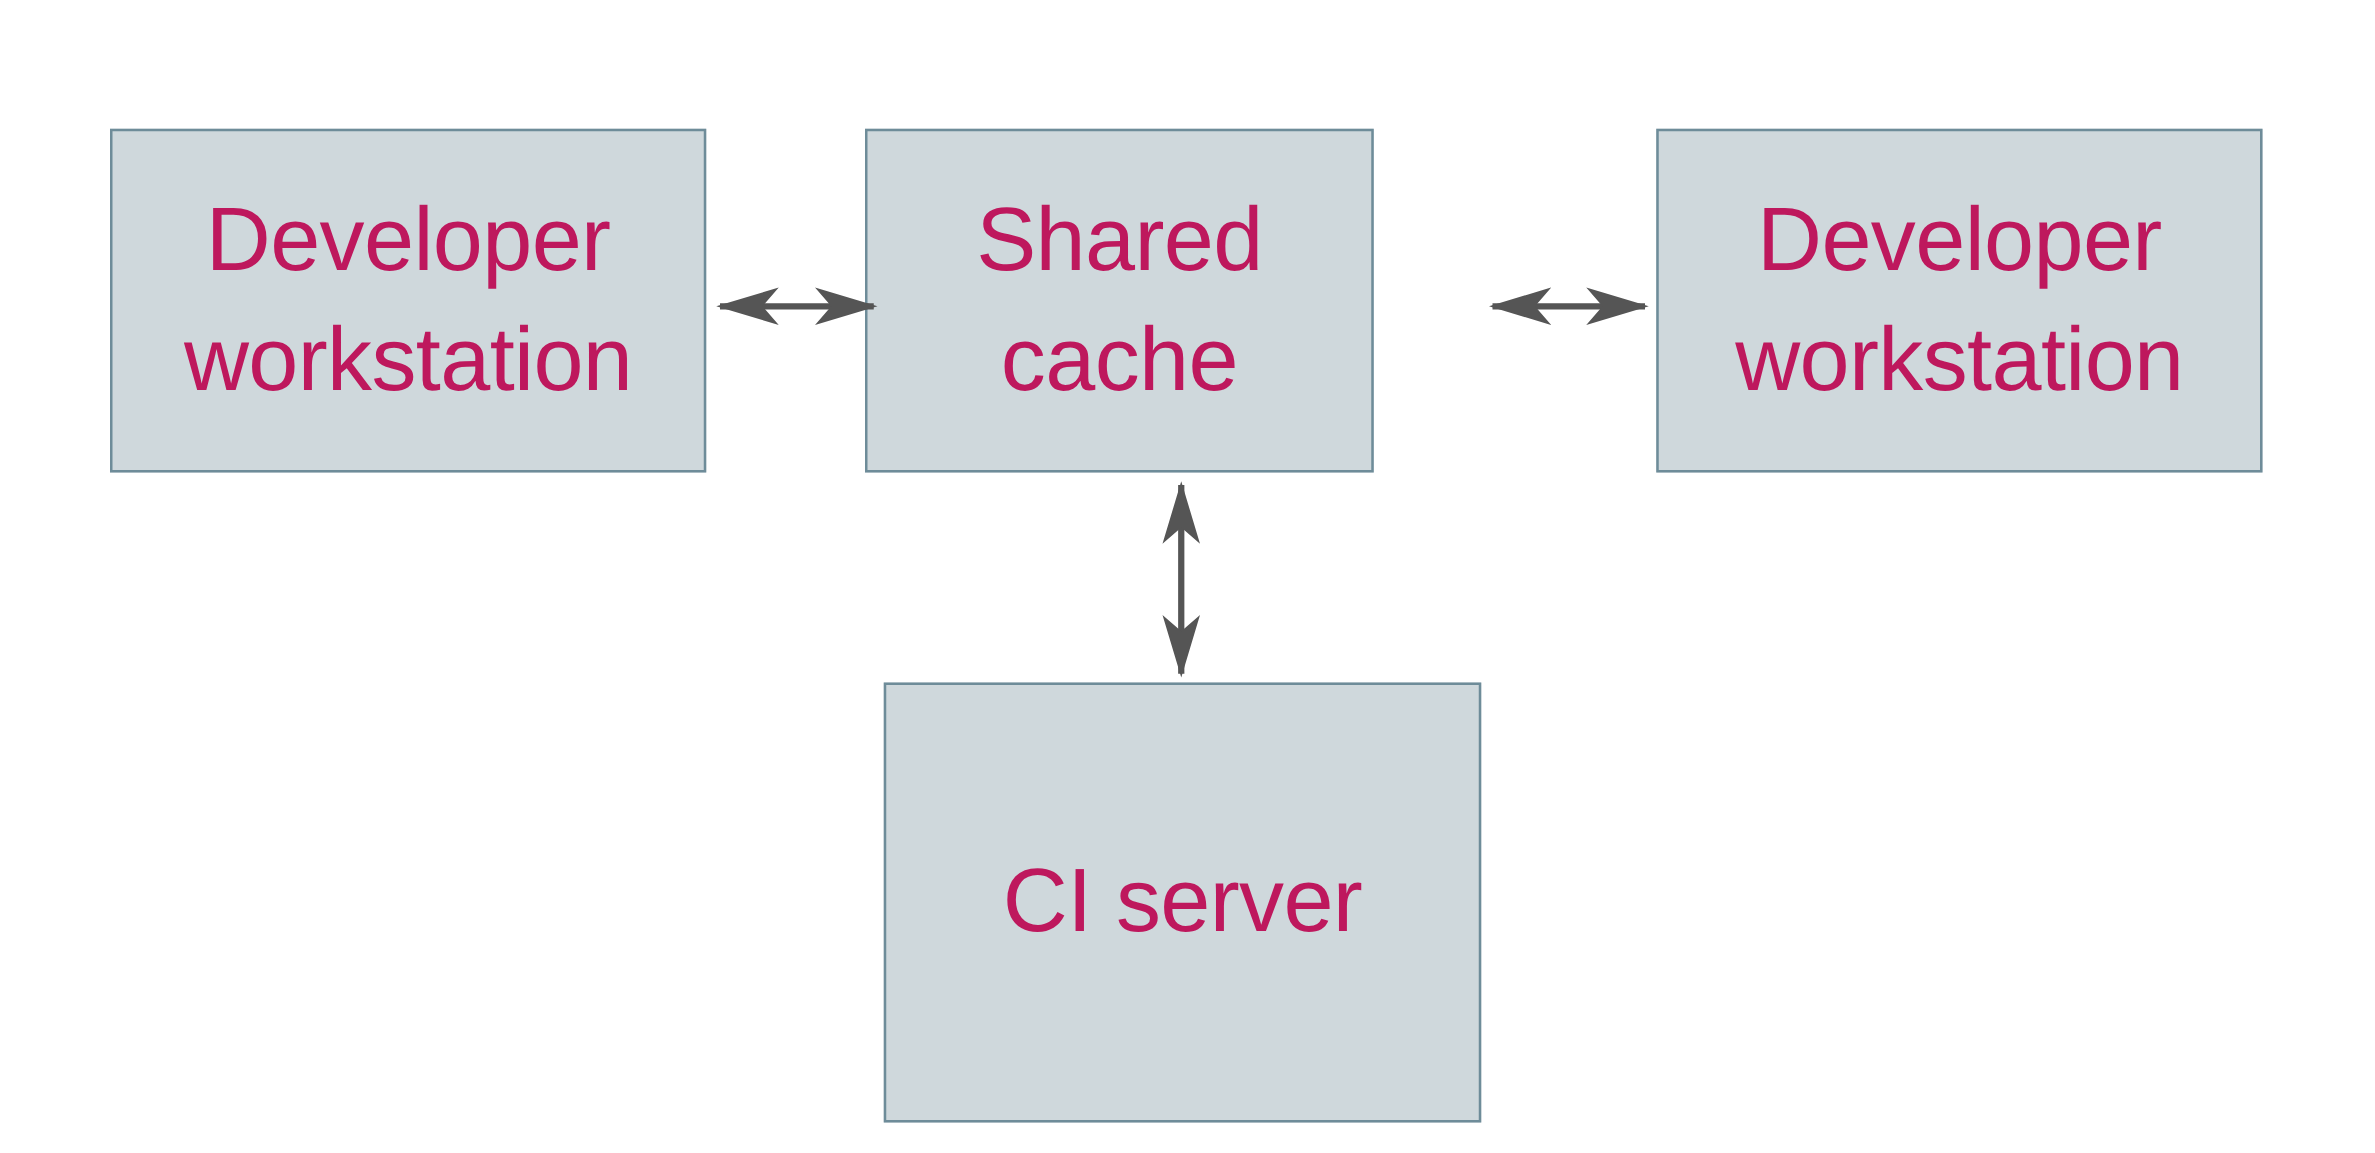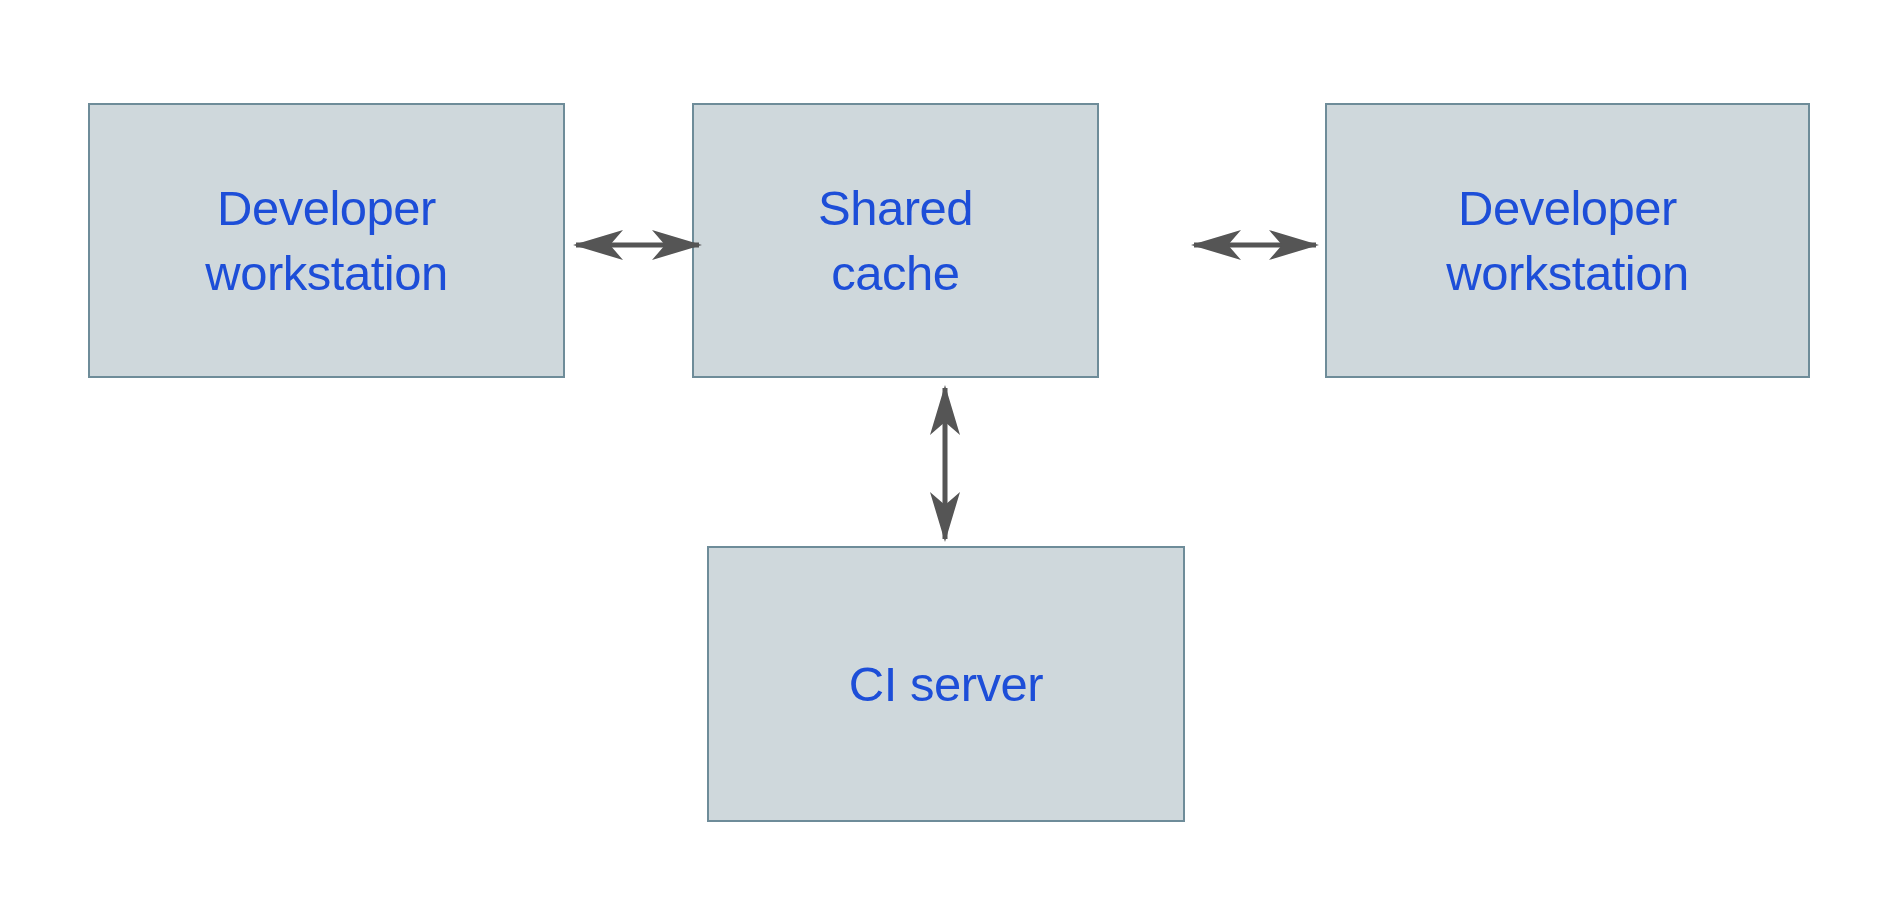--- a/index.html
+++ b/index.html
@@ -23,33 +23,33 @@
     box-sizing: border-box;
     background: #CFD8DC;
     border: 2px solid #6E8C99;
     display: flex;
     align-items: center;
     justify-content: center;
     text-align: center;
   }
   .node-label {
     font-family: "Liberation Sans", sans-serif;
-    font-size: 49px;
+    font-size: 72px;
     line-height: 1.32;
-    color: #1d4ed8;
+    color: #be185d;
     font-weight: 400;
     letter-spacing: -0.5px;
     white-space: pre-line;
     padding: 0 10px;
   }
   
   #node-dev-left   { left: 88px;   top: 103px;  width: 477px; height: 275px; }
   #node-shared     { left: 692px;  top: 103px;  width: 407px; height: 275px; }
   #node-dev-right  { left: 1325px; top: 103px;  width: 485px; height: 275px; }
-  #node-ci         { left: 707px;  top: 546px;  width: 478px; height: 276px; }
+  #node-ci         { left: 707px;  top: 546px;  width: 478px; height: 352px; }
 
   .edge {
     position: absolute;
     overflow: visible;
   }
   #edge-left-shared  { left: 560px; top: 205px; width: 155px;  height: 80px; }
   #edge-shared-right { left: 1110px; top: 205px; width: 222px; height: 80px; }
   #edge-shared-ci    { left: 905px; top: 372px; width: 80px;   height: 182px; }
 </style>
 </head>

